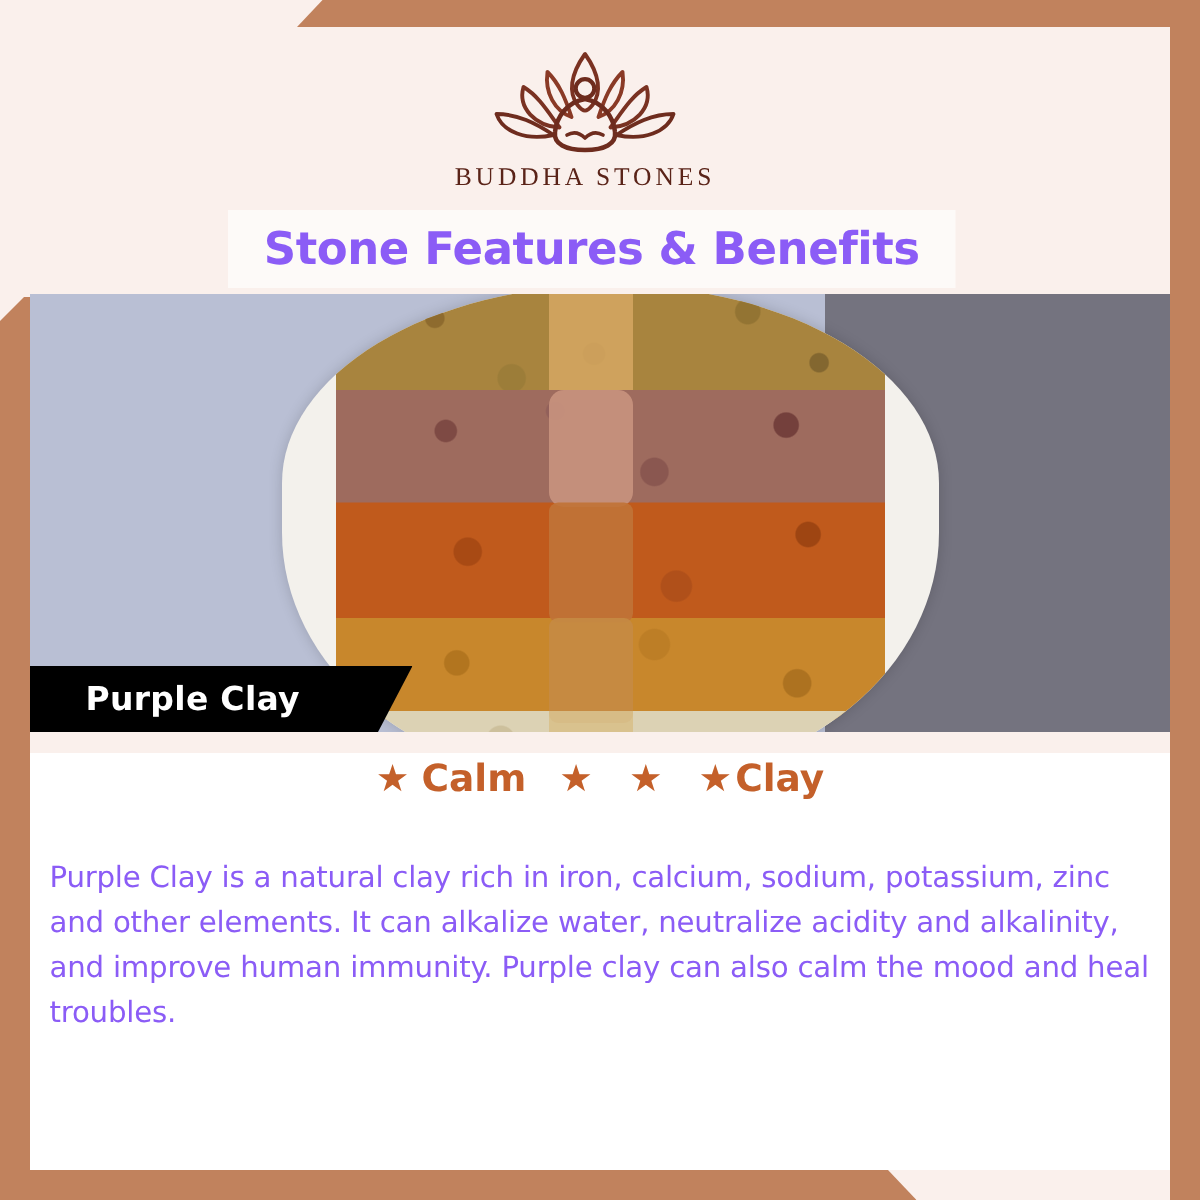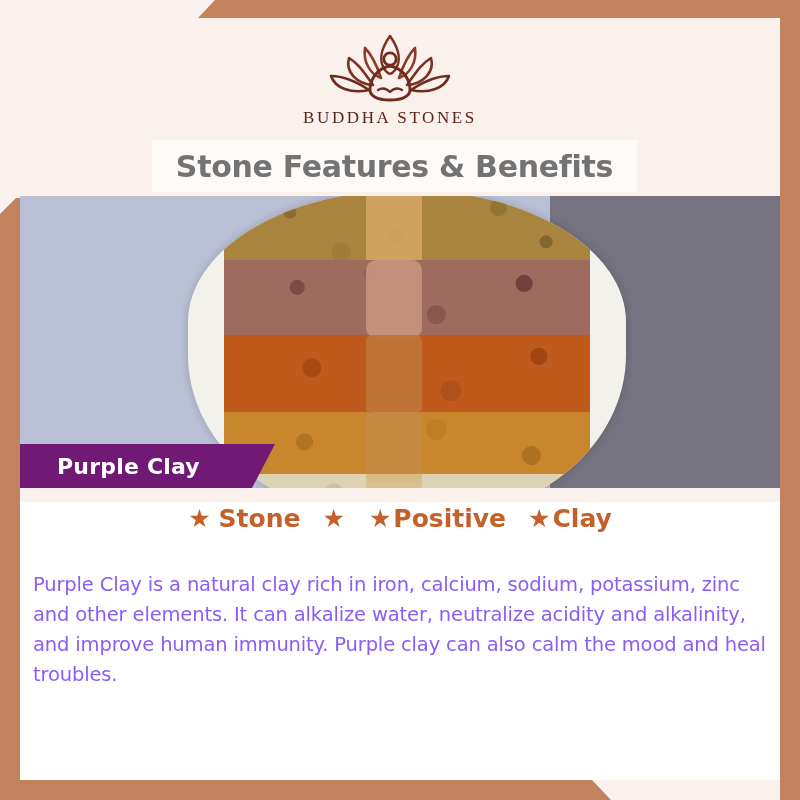--- a/index.html
+++ b/index.html
@@ -86,21 +86,21 @@
     align-items: center;
     justify-content: center;
     z-index: 6;
   }
   .title-banner h1 {
     margin: 0;
     font-family: "DejaVu Sans", sans-serif;
     font-weight: 700;
     font-size: 30px;
     letter-spacing: -0.3px;
-    color: #737373;
+    color: #8b5cf6;
     white-space: nowrap;
   }
 
   
   .photo {
     position: absolute;
     left: 20px; top: 196px;
     width: 760px; height: 292px;
     overflow: hidden;
     background: #B9BFD4;
@@ -163,21 +163,21 @@
   .stripe-2 { top: 70px; height: 78px; background:#C8937E; border-radius:10px; }
   .stripe-3 { top:145px; height: 80px; background:#C07337; border-radius:6px; }
   .stripe-4 { top:222px; height: 70px; background:#C58A43; border-radius:6px; }
   .stripe-5 { top:284px; height: 48px; background:#D8C08B; }
 
   
   .clay-tab {
     position: absolute;
     left: 20px; top: 444px;
     width: 255px; height: 44px;
-    background: #701a75;
+    background: #000000;
     -webkit-clip-path: polygon(0 0, 255px 0, 232px 44px, 0 44px);
     clip-path: polygon(0 0, 255px 0, 232px 44px, 0 44px);
     display: flex;
     align-items: center;
     z-index: 5;
   }
   .clay-tab span {
     margin-left: 37px;
     color: #ffffff;
     font-family: "DejaVu Sans", sans-serif;
@@ -297,28 +297,27 @@
   <div class="clay-tab">
     <span>Purple Clay</span>
   </div>
 
   <div class="content">
     <div class="content-strip"></div>
 
     <div class="benefits">
       <div class="benefit spaced">
         <span class="star">★</span>
-        <span>Stone</span>
+        <span>Calm</span>
       </div>
       <div class="benefit">
         <span class="star">★</span>
       </div>
       <div class="benefit">
         <span class="star">★</span>
-        <span>Positive</span>
       </div>
       <div class="benefit">
         <span class="star">★</span>
         <span>Clay</span>
       </div>
     </div>
 
     <p class="description">Purple Clay is a natural clay rich in iron, calcium, sodium, potassium, zinc and other elements. It can alkalize water, neutralize acidity and alkalinity, and improve human immunity. Purple clay can also calm the mood and heal troubles.</p>
   </div>
 

